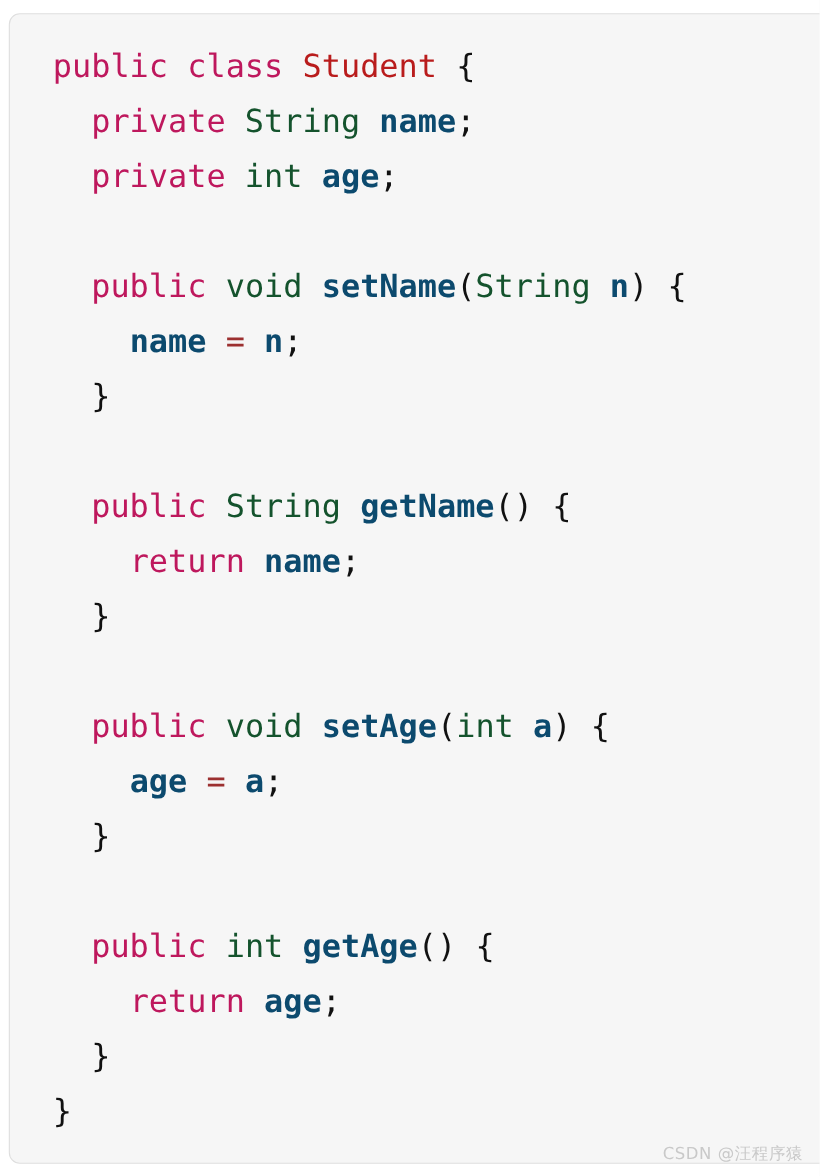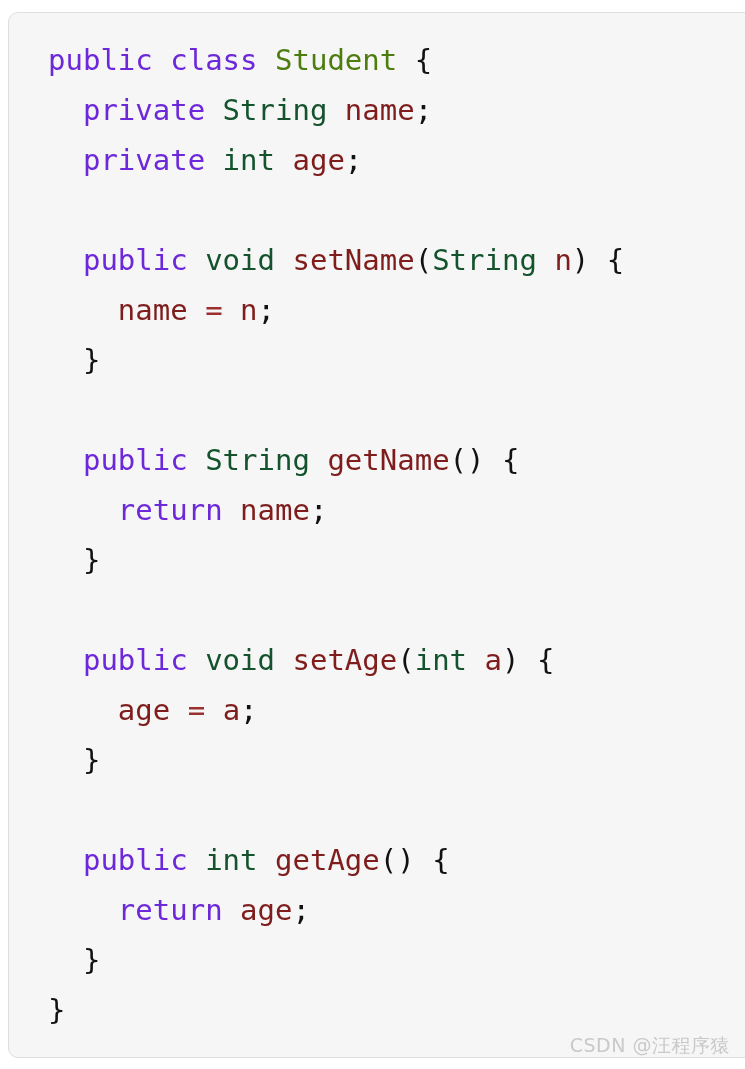--- a/index.html
+++ b/index.html
@@ -50,33 +50,33 @@
 
   .line {
     height: 50px;
     white-space: pre;
   }
   .line.blank {
     height: 50px;
   }
 
   
-  .t-keyword  { color: #6d28d9; }   
+  .t-keyword  { color: #be185d; }   
   .t-type     { color: #14532d; }   
-  .t-class    { color: #4d7c0f; text-align: right; }   
-  .t-ident    { color: #7f1d1d; }   
+  .t-class    { color: #b91c1c; text-align: right; }   
+  .t-ident    { color: #0c4a6e; font-weight: bold; }   
   .t-punct    { color: #111111; }   
   .t-operator { color: #9c3030; }   
 
   #watermark {
     position: absolute;
     right: 15px;
     bottom: 10px;
     font-family: "DejaVu Sans", sans-serif;
-    font-size: 19px;
+    font-size: 15px;
     color: #c9c9c9;
     letter-spacing: 0.5px;
     white-space: nowrap;
   }
 </style>
 </head>
 <body>
 
 <div id="page">
 

